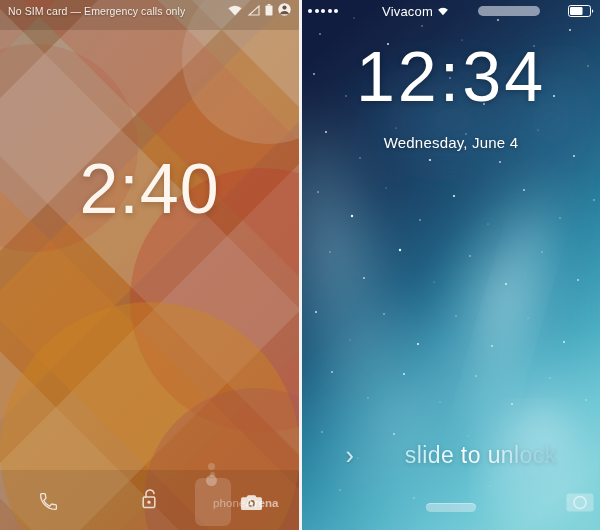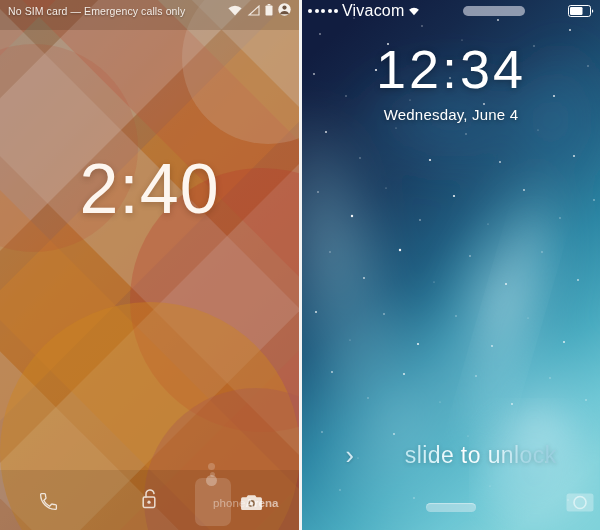--- a/index.html
+++ b/index.html
@@ -25,35 +25,35 @@
   .sb-a{padding:0 8px 0 8px;justify-content:space-between;}
   .sb-a-text{color:#f3ece6;font-size:10.5px;letter-spacing:.1px;white-space:nowrap;
       text-shadow:0 1px 2px rgba(0,0,0,.35);}
   .sb-a-icons{display:flex;align-items:center;gap:5px;}
   .sb-i{position:relative;display:block;}
 
   .sb-ios{padding:0 6px;justify-content:space-between;color:#fff;font-size:10.5px;}
   .ios-left{display:flex;align-items:center;gap:4px;}
   .dots{display:flex;gap:2.5px;align-items:center;}
   .dot{width:4px;height:4px;border-radius:50%;background:#fff;}
-  .carrier{font-size:16px;letter-spacing:.2px;}
+  .carrier{font-size:13px;letter-spacing:.2px;margin-left:40px;}
   .redact{width:62px;height:10px;border-radius:5px;background:rgba(190,196,210,.72);}
 
   
   .clock-a{position:absolute;left:0;right:0;top:134px;text-align:center;}
   .clock-a .t{color:#fdf6ef;font-size:70px;font-weight:300;line-height:1;
       letter-spacing:1px;font-family:"Liberation Sans",sans-serif;
       text-shadow:0 2px 6px rgba(60,30,10,.28);margin-top:20px;}
   .clock-a .d{margin-top:11px;color:#fdf6ef;font-size:14.5px;font-weight:400;
       text-shadow:0 1px 4px rgba(60,30,10,.3);}
 
   .clock-i{position:absolute;left:0;right:0;top:42px;text-align:center;}
-  .clock-i .t{color:#ffffff;font-size:54px;font-weight:300;line-height:1;
+  .clock-i .t{color:#ffffff;font-size:70px;font-weight:300;line-height:1;
       letter-spacing:3px;text-shadow:0 1px 6px rgba(0,0,0,.3);}
-  .clock-i .d{margin-top:10px;color:#ffffff;font-size:15px;font-weight:400;
+  .clock-i .d{margin-top:22px;color:#ffffff;font-size:15px;font-weight:400;
       letter-spacing:.2px;text-shadow:0 1px 4px rgba(0,0,0,.35);}
 
   
   .slide{position:absolute;left:0;right:0;top:442px;display:flex;align-items:center;
       justify-content:center;gap:11px;}
   .slide .chev{color:rgba(235,248,255,.85);font-size:25px;font-weight:300;line-height:1;
       text-shadow:0 1px 3px rgba(0,0,0,.2);}
   .slide .txt{font-size:23px;font-weight:300;letter-spacing:.4px;
       background:linear-gradient(100deg,#b9e4ee 0%,#d9f2f8 18%,#ffffff 40%,#e8f8fc 58%,#a9d9e6 78%,#95ccdc 100%);
       -webkit-background-clip:text;background-clip:text;color:transparent;

